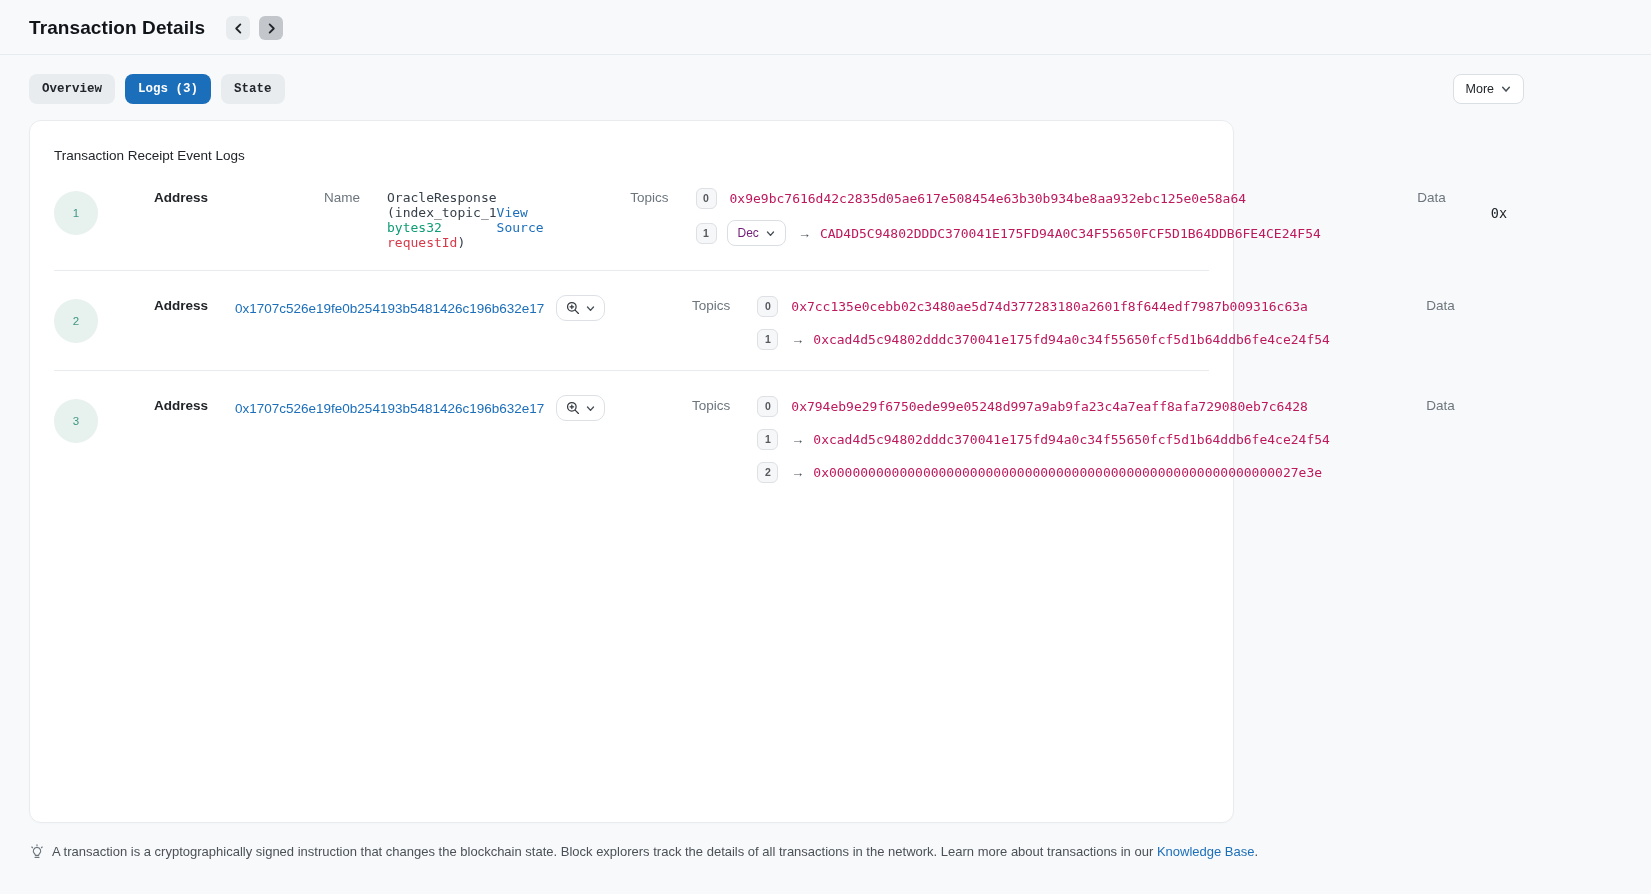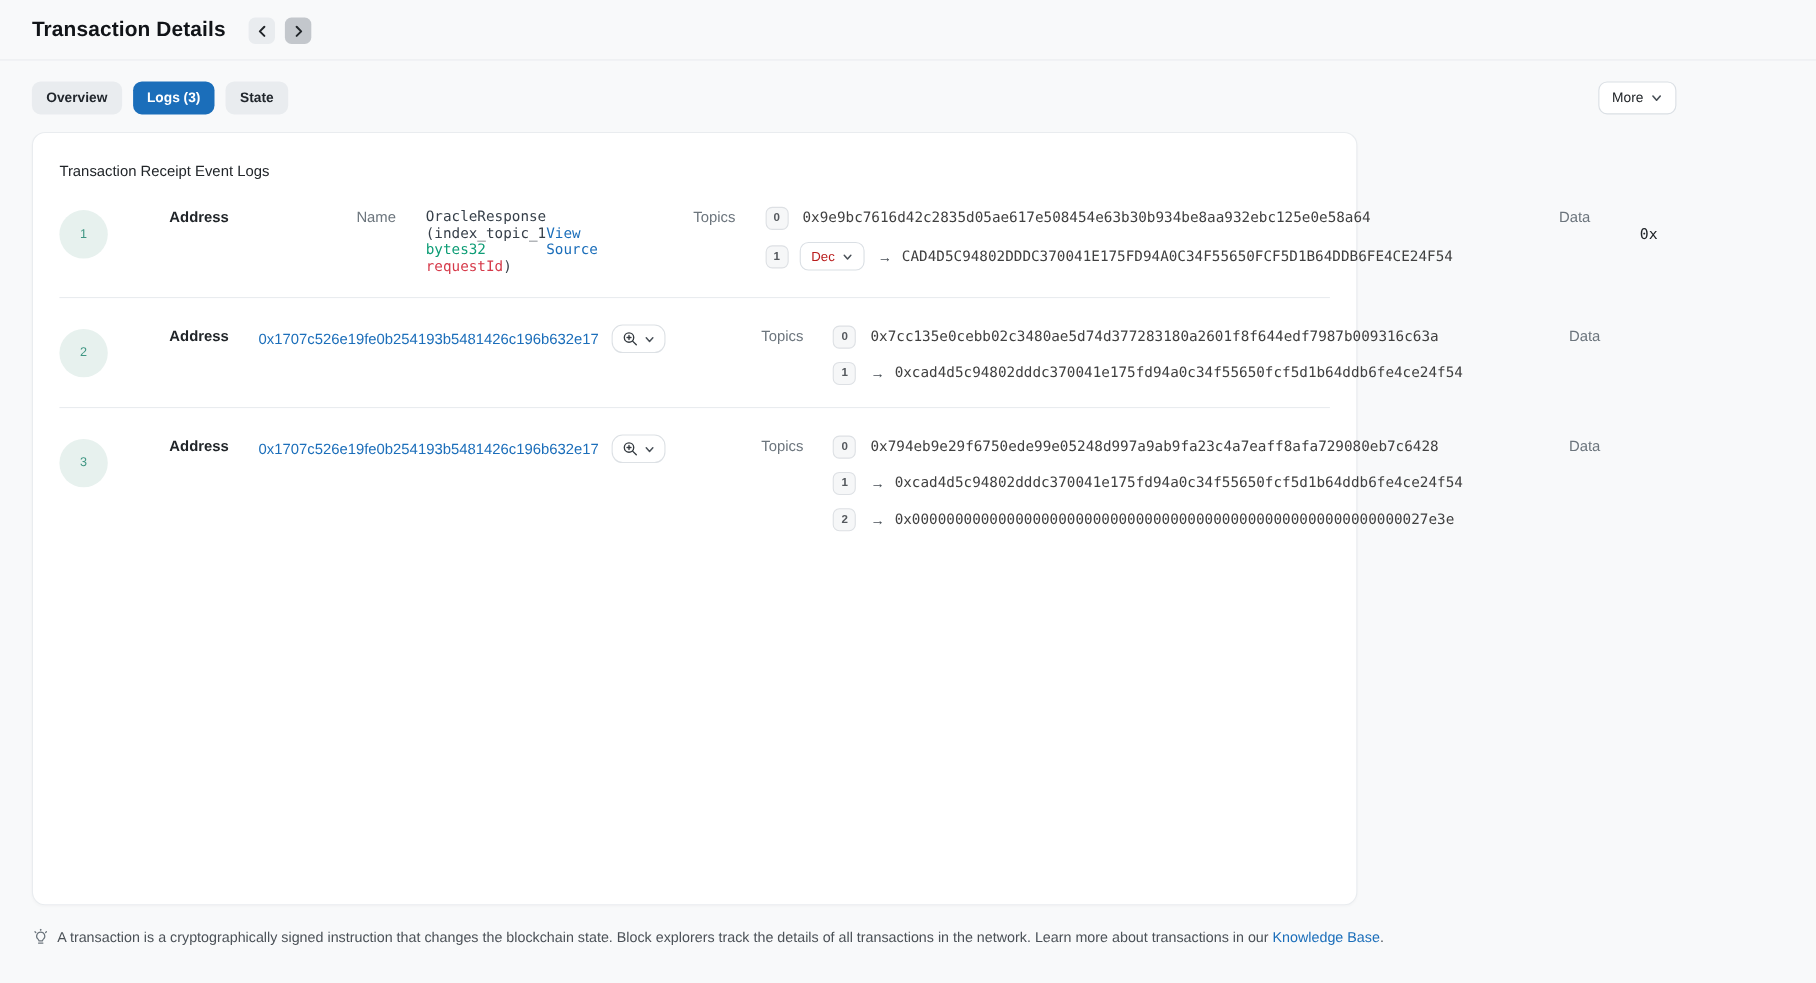--- a/index.html
+++ b/index.html
@@ -31,21 +31,21 @@
   
   .tabs-row {
     display:flex; align-items:center;
     padding:19px 127px 0 29px;
   }
   .tab-pill {
     border:none; cursor:pointer;
     padding:8px 13px; border-radius:8px;
     font-size:12.5px; font-weight:600; color:#21262c;
     background:#e9ecef; margin-right:10px;
-    font-family:Liberation Sans, sans-serif;
+    font-family:Liberation Mono, monospace;
   }
   .tab-pill.active { background:#1b6eba; color:#ffffff; }
   .more-btn {
     margin-left:auto; cursor:pointer;
     display:flex; align-items:center; gap:7px;
     background:#ffffff; border:1px solid #dadfe4; border-radius:8px;
     padding:7px 12px; font-size:12.5px; font-weight:500; color:#212529;
     font-family:inherit;
   }
   .more-btn svg { width:10px; height:10px; color:#495057; }
@@ -95,28 +95,28 @@
 
   .topics-stack { display:flex; flex-direction:column; gap:11px; }
   .topic-line { display:flex; align-items:center; min-height:22px; }
   .topic-idx {
     width:21px; height:21px; border-radius:6px;
     background:#f6f7f8; border:1px solid #dde0e4;
     display:flex; align-items:center; justify-content:center;
     font-size:10.5px; font-weight:700; color:#55595e;
     flex:0 0 21px;
   }
-  .topic-hash { font-size:13px; color:#404040; margin-left:13px; }
+  .topic-hash { font-size:13px; color:#be185d; margin-left:13px; }
   .topic-arrow { color:#495057; font-size:13px; margin:0 9px 0 13px; }
   .topic-arrow.after-dec { margin-left:12px; }
   .dec-dropdown {
     margin-left:10px; cursor:pointer;
     display:flex; align-items:center; gap:7px;
     background:#ffffff; border:1px solid #dadfe4; border-radius:8px;
-    padding:5px 10px; font-size:12px; color:#b91c1c;
+    padding:5px 10px; font-size:12px; color:#701a75;
     font-family:inherit;
   }
   .dec-dropdown svg { width:9px; height:9px; color:#495057; }
 
   .data-box {
     width:1153px; height:52px;
     background:#f8f9fa; border-radius:8px;
     display:flex; align-items:center;
     padding:0 18px; font-size:13.5px; color:#212529;
   }

